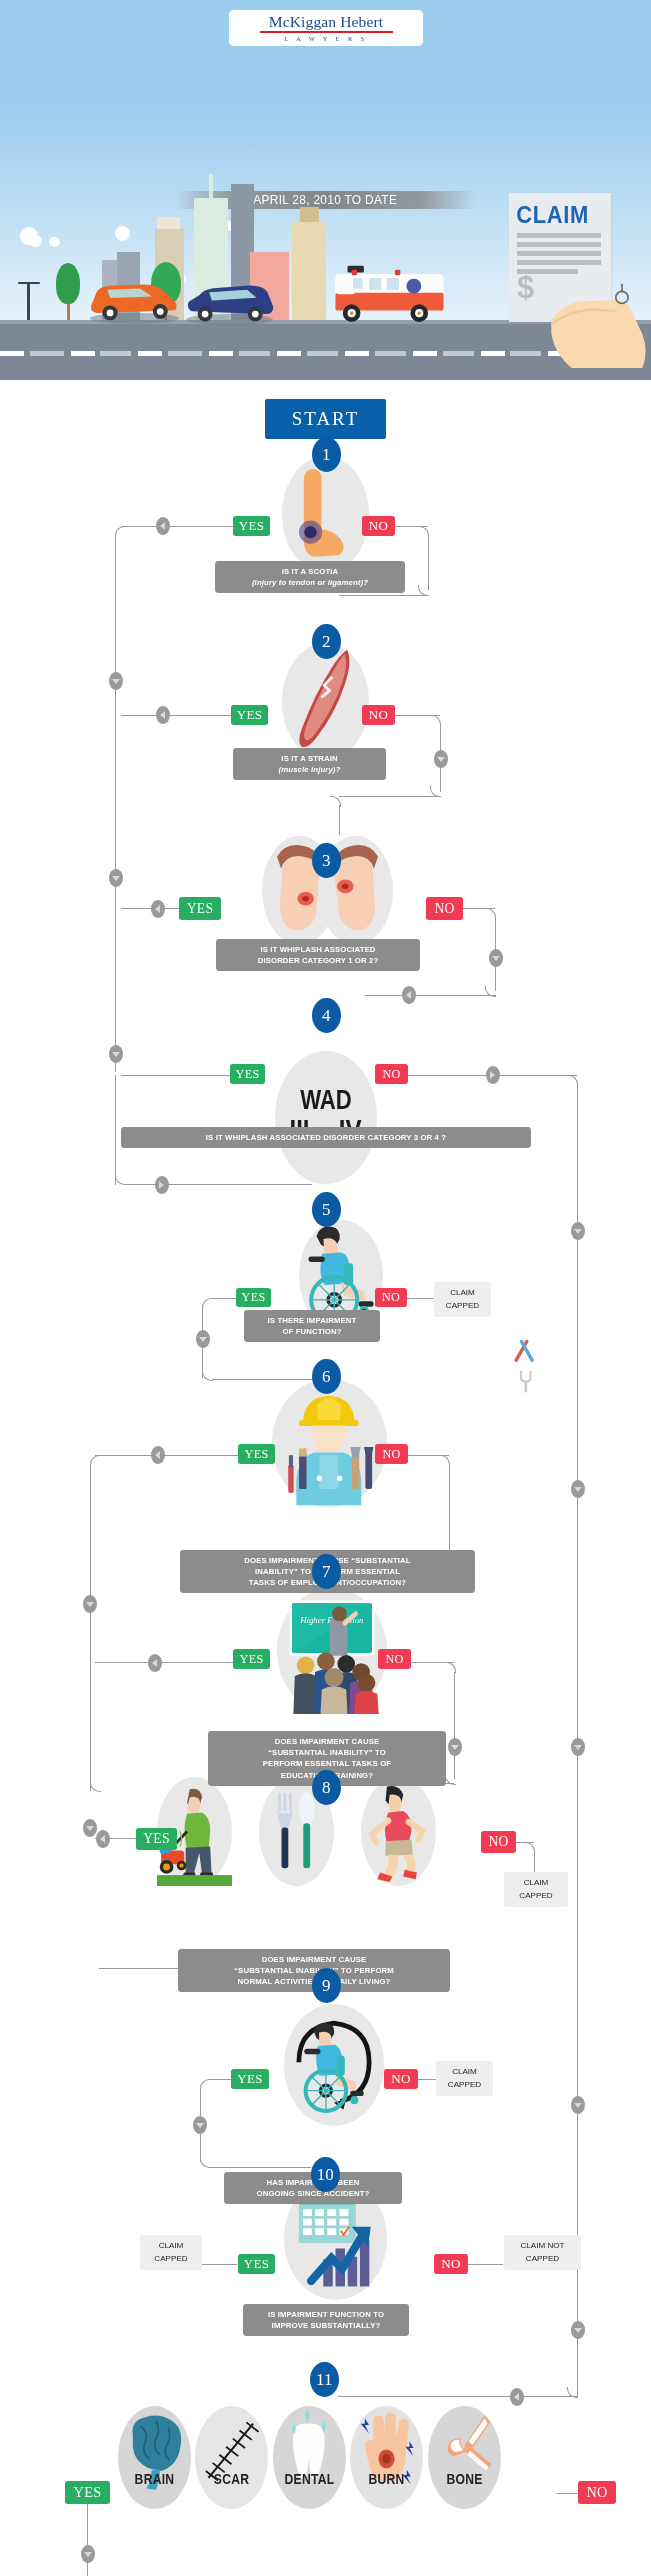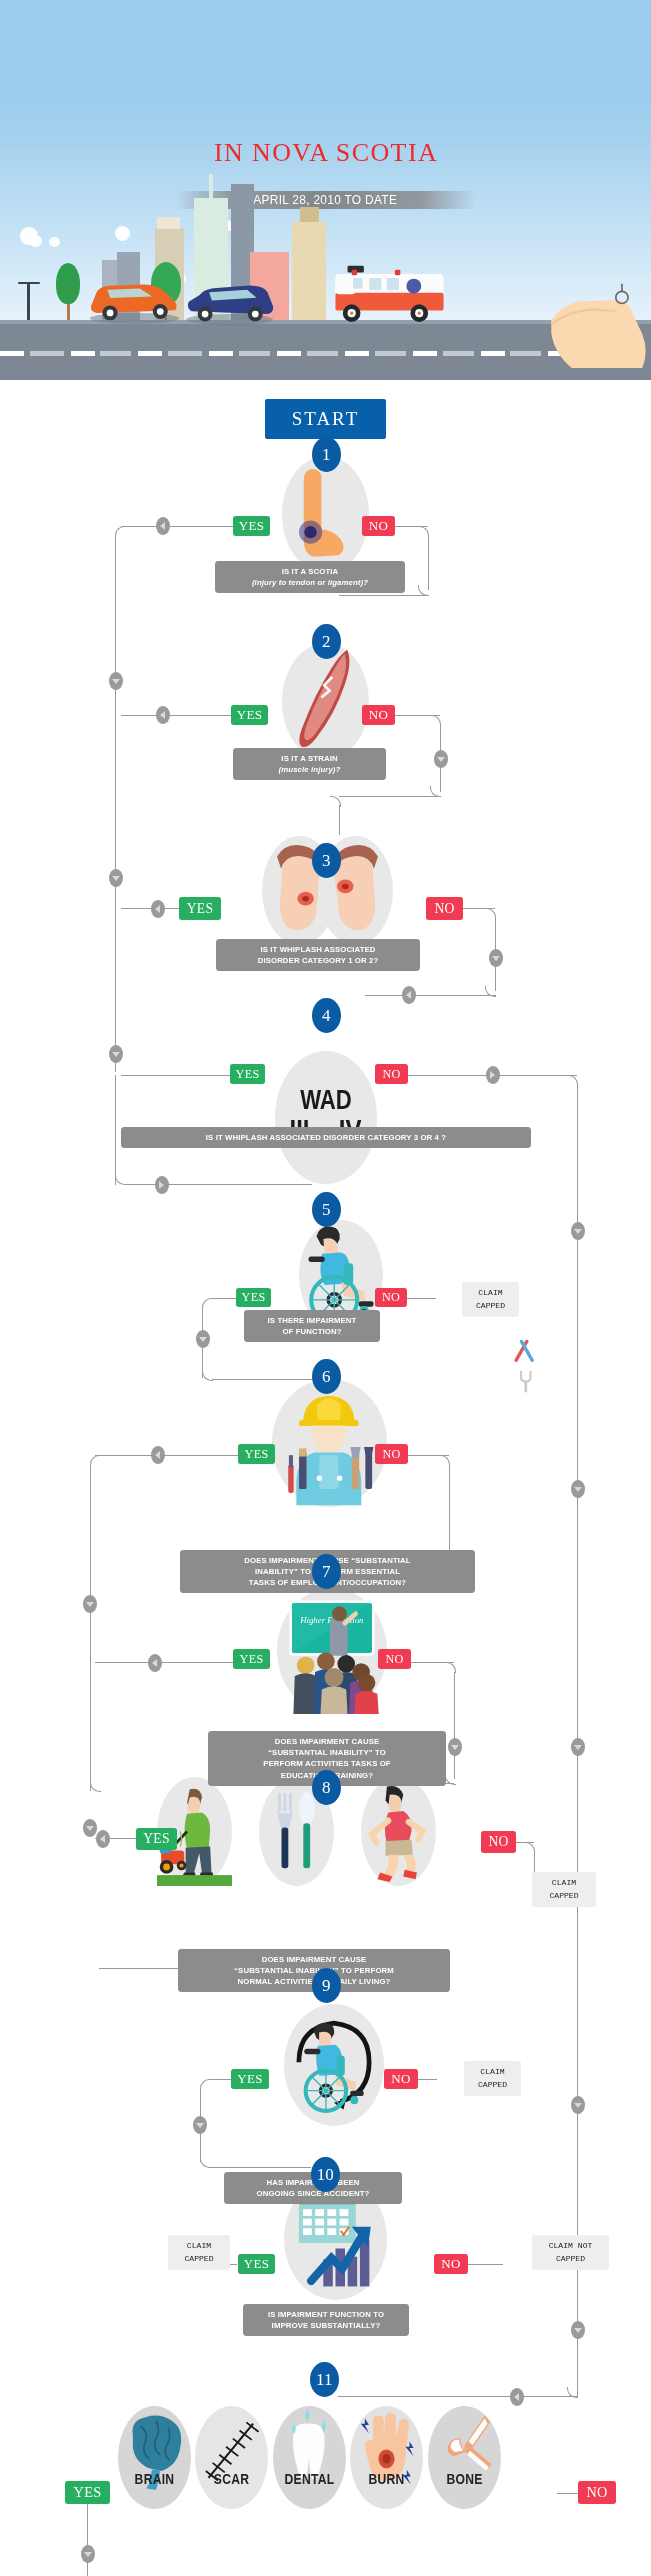--- a/index.html
+++ b/index.html
@@ -107,22 +107,22 @@
   .no  { background: #f03b52; }
   .qbox {
     position: absolute; background: #8c8c8c; color: #fff; border-radius: 3.4px;
     text-align: center; font-family: "Liberation Sans", sans-serif;
     font-weight: bold; font-size: 7.8px; line-height: 1.45;
     padding: 4.8px 9.5px; letter-spacing: 0.1px; z-index: 5;
   }
   .qbox i { font-style: italic; }
   .result {
     position: absolute; background: #eeeeee; color: #222; border-radius: 2.7px;
-    text-align: center; font-family: Liberation Mono, monospace;
-    font-size: 8.1px; line-height: 1.5; padding: 5.4px 6.8px; z-index: 5; margin-left: 28px;
+    text-align: center; font-family: Liberation Sans, sans-serif;
+    font-size: 8.1px; line-height: 1.5; padding: 5.4px 6.8px; z-index: 5;
   }
   .line-h { position: absolute; height: 1.1px; background: #9a9a9a; }
   .line-v { position: absolute; width: 1.1px; background: #9a9a9a; }
   .corner { position: absolute; border: 1.1px solid #9a9a9a; }
   .c-bl { border-top: none; border-right: none; border-radius: 0 0 0 9.5px; }
   .c-tl { border-bottom: none; border-right: none; border-radius: 9.5px 0 0 0; }
   .c-tr { border-bottom: none; border-left: none; border-radius: 0 9.5px 0 0; }
   .arrow {
     position: absolute; width: 13.6px; height: 18.3px; background: #9a9a9a;
     border-radius: 50%; display: flex; align-items: center; justify-content: center;
@@ -142,22 +142,26 @@
     position: absolute; text-align: center; color: #1b1b1b;
     font-family: "Liberation Sans Narrow","Liberation Sans", sans-serif; font-weight: bold;
   }
 </style>
 </head>
 <body>
 
 <div class="hero">
   <div class="hero-sky"></div>
 
-
-  <div class="title-sub">IN NOVA SCOTIA</div>
+  <div class="logo-box">
+    <div class="logo-main">McKiggan Hebert</div>
+    <div class="logo-rule"></div>
+    <div class="logo-sub">L A W Y E R S</div>
+  </div>
+
   <div class="date-band">
     <div class="date-text">APRIL 28, 2010 TO DATE</div>
   </div>
 
   <div class="scene">
     <div class="cloud" style="left:20.4px; top:10.2px; width:17.6px;height:17.6px;"></div>
     <div class="cloud" style="left:28.5px; top:17.6px; width:13.6px;height:12.2px;"></div>
     <div class="cloud" style="left:49px; top:20.4px; width:11px;height:9.5px;"></div>
     <div class="cloud" style="left:115px; top:8.8px; width:15px;height:15px;"></div>
     <div class="cloud" style="left:214px; top:0px; width:16.3px;height:13.6px;"></div>
@@ -241,20 +245,29 @@
         <circle cx="124" cy="46" r="11" fill="#4b5ba6"></circle>
         <circle cx="32" cy="86" r="13" fill="#24282e"></circle>
           <circle cx="32" cy="86" r="6" fill="#fff"></circle>
           <circle cx="32" cy="86" r="2.4" fill="#e07b2a"></circle>
         <circle cx="132" cy="86" r="13" fill="#24282e"></circle>
           <circle cx="132" cy="86" r="6" fill="#fff"></circle>
           <circle cx="132" cy="86" r="2.4" fill="#e07b2a"></circle>
       </svg>
     </div>
 
+    <div class="claim-doc">
+      <div class="claim-title">CLAIM</div>
+      <div class="claim-line" style="width:84px;"></div>
+      <div class="claim-line" style="width:84px;"></div>
+      <div class="claim-line" style="width:84px;"></div>
+      <div class="claim-line" style="width:84px;"></div>
+      <div class="claim-line" style="width:61px;"></div>
+      <div class="claim-dollar">$</div>
+    </div>
     <div class="hand">
       <svg width="143" height="129" viewBox="0 0 210 190">
         <path d="M62 120 Q78 96 104 92 L154 90 Q172 90 178 102 L196 140 Q206 166 196 190 L92 190 Q66 168 62 138 Z" fill="#fbd9b0"></path>
         <path d="M62 126 Q90 104 126 104 L156 106" stroke="#f0c79a" stroke-width="3" fill="none"></path>
         <circle cx="166" cy="86" r="9" fill="none" stroke="#6c6c6c" stroke-width="2.5"></circle>
         <path d="M166 66 L166 78" stroke="#6c6c6c" stroke-width="2.5"></path>
       </svg>
     </div>
   </div>
 </div>
@@ -440,21 +453,21 @@
           <path d="M116 156 Q132 148 148 156 L150 186 L114 186 Z" fill="#e0424a"></path>
       </g>
     </svg>
   </div>
   <div class="numbadge" style="left:312px; top:1554px;">7</div>
   <div class="yes" style="left:233px; top:1649px; width:37px; height:20.4px; font-size:12.2px;">YES</div>
   <div class="no" style="left:378px; top:1649px; width:33px; height:20.4px; font-size:12.2px;">NO</div>
   <div class="qbox" style="left:208px; top:1731px; width:238px;">
     <div>DOES IMPAIRMENT CAUSE</div>
     <div><span>“SUBSTANTIAL INABILITY” TO</span></div>
-    <div>PERFORM ACTIVITIES TASKS OF</div>
+    <div>PERFORM ESSENTIAL TASKS OF</div>
     <div>EDUCATION/TRAINING?</div>
   </div>
 </div>
 
 <div class="node">
   <div class="blob" style="left:157px; top:1777px; width:75px; height:109px;">
     <svg width="75" height="109" viewBox="0 0 110 160" style="position:absolute;left:0;top:0;">
       <path d="M48 18 Q64 14 66 30 L62 44 Q50 48 44 38 Z" fill="#7a5b40"></path>
       <path d="M48 30 Q62 26 64 40 L60 54 Q48 56 44 46 Z" fill="#f2cfae"></path>
       <path d="M44 54 L66 52 Q78 58 78 78 L76 104 L44 106 Q38 80 42 62 Z" fill="#6eb83e"></path>

